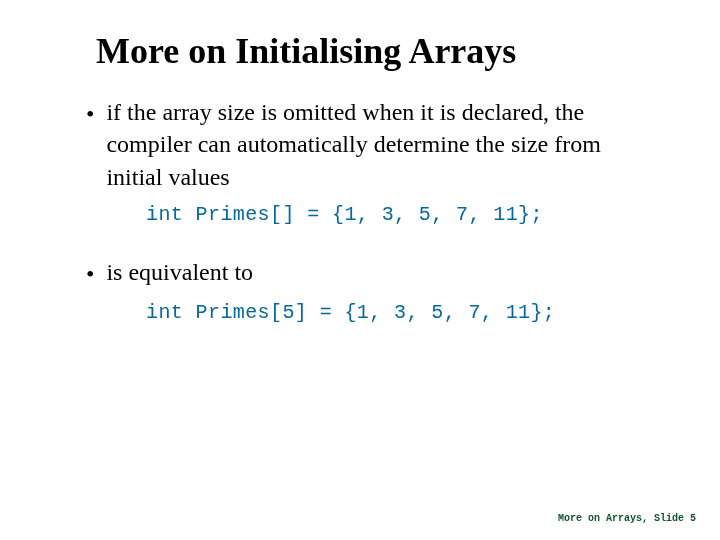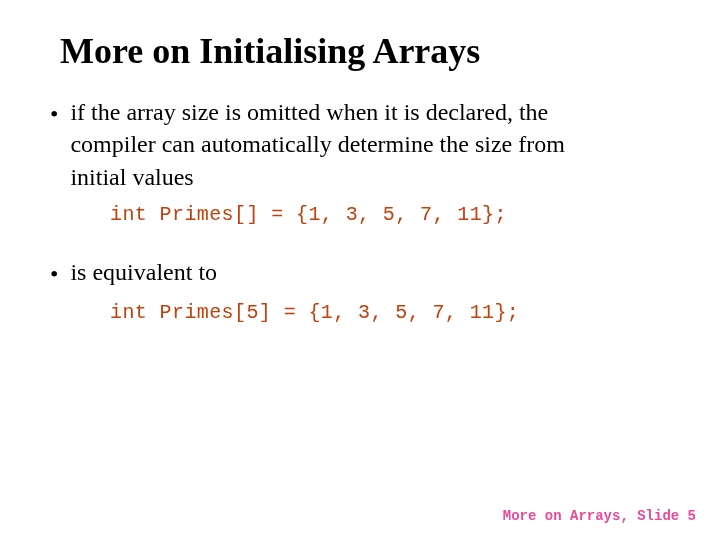--- a/index.html
+++ b/index.html
@@ -17,20 +17,21 @@
       position: relative;
     }
 
     .slide-container {
       width: 676px;
       height: 540px;
       padding: 30px 50px 40px 50px;
       display: flex;
       flex-direction: column;
       justify-content: flex-start;
+      margin-left: 36px;
     }
 
     .slide-title {
       font-size: 36px;
       font-weight: bold;
       color: #000000;
       margin-bottom: 24px;
       margin-left: 10px;
     }
 
@@ -56,33 +57,33 @@
     }
 
     .bullet-text {
       flex: 1;
       font-family: Liberation Serif, serif;
     }
 
     .code-block {
       font-family: 'Courier New', Courier, monospace;
       font-size: 20px;
-      color: #c2410c;
+      color: #0369a1;
       margin: 10px 0 20px 60px;
       letter-spacing: 0.02em;
     }
 
     .slide-footer {
       position: absolute;
       bottom: 16px;
       right: 24px;
       font-family: 'Courier New', Courier, monospace;
-      font-size: 14px;
+      font-size: 10px;
       font-weight: bold;
-      color: #ec4899;
+      color: #14532d;
     }
   </style>
 </head>
 <body>
 
 <div class="slide-container">
 
   <div class="slide-title">More on Initialising Arrays</div>
 
   <div class="bullet-section">

